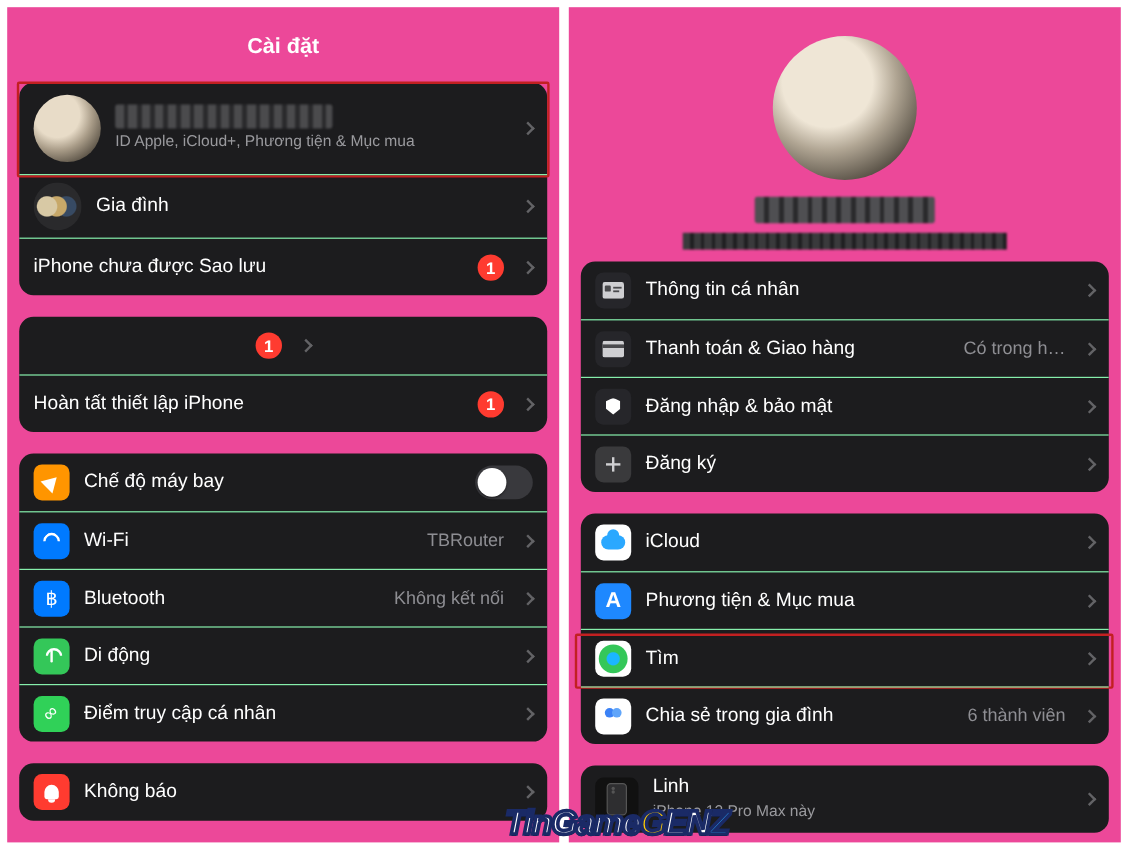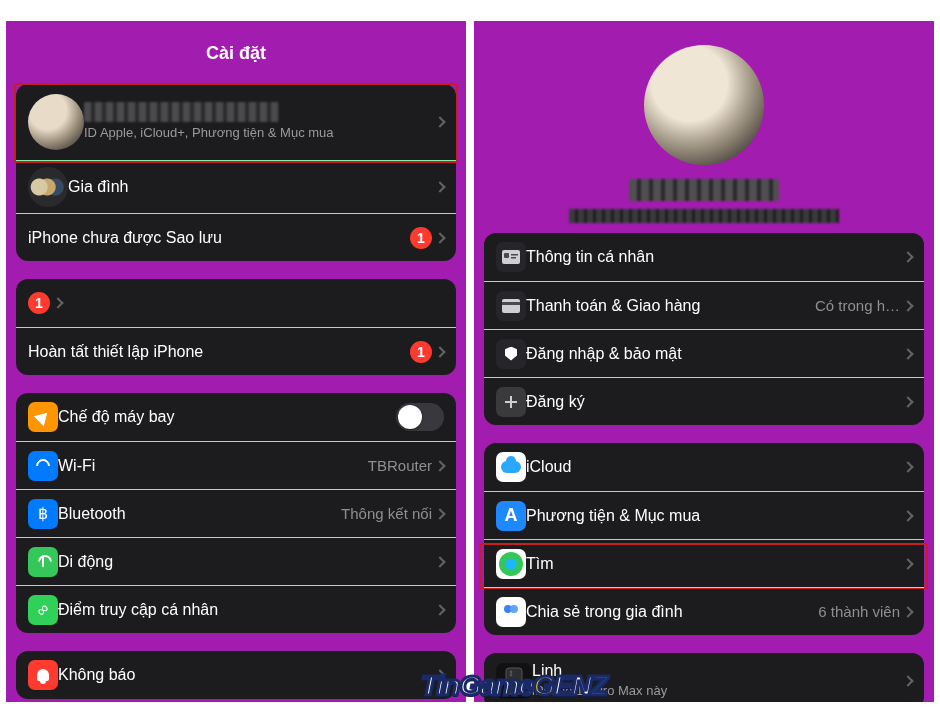--- a/index.html
+++ b/index.html
@@ -14,46 +14,47 @@
   .board {
     width: 940px;
     height: 708px;
     display: flex;
     gap: 8px;
     padding: 6px;
     background:#fff;
   }
   .phone {
     flex: 1;
-    background: #a21caf;
+    background: #ec4899;
     border-radius: 0;
     padding: 8px 10px 0 10px;
     color: #fff;
     overflow: hidden;
     position: relative;
-    margin-top: 15px;
   }
   .title-center {
     text-align: center;
     font-size: 18px;
     font-weight: 600;
     margin: 14px 0 20px;
   }
   .section {
     background: #1c1c1e;
     border-radius: 12px;
     margin-bottom: 18px;
     overflow: hidden;
   }
   .row {
     display: flex;
     align-items: center;
     min-height: 48px;
     padding: 6px 12px;
+    gap: 12px;
     position: relative;
+    justify-content: center;
   }
   .row + .row { border-top: 1px solid #86efac; }
   .row-icon {
     width: 30px; height: 30px;
     border-radius: 7px;
     display: flex; align-items: center; justify-content: center;
     flex: 0 0 30px;
     font-size: 16px;
     color:#fff;
   }
@@ -236,21 +237,21 @@
         <div class="row-icon ic-blue">
             <div class="wifi-arc"></div>
           </div>
         <div class="row-label">Wi-Fi</div>
         <div class="row-value">TBRouter</div>
         <div class="chevron"></div>
       </div>
       <div class="row">
         <div class="row-icon ic-blue bt">฿</div>
         <div class="row-label">Bluetooth</div>
-        <div class="row-value">Thông kết nối</div>
+        <div class="row-value">Không kết nối</div>
         <div class="chevron"></div>
       </div>
       <div class="row">
         <div class="row-icon ic-green">
             <div class="antenna"></div>
           </div>
         <div class="row-label">Di động</div>
         <div class="chevron"></div>
       </div>
       <div class="row">

